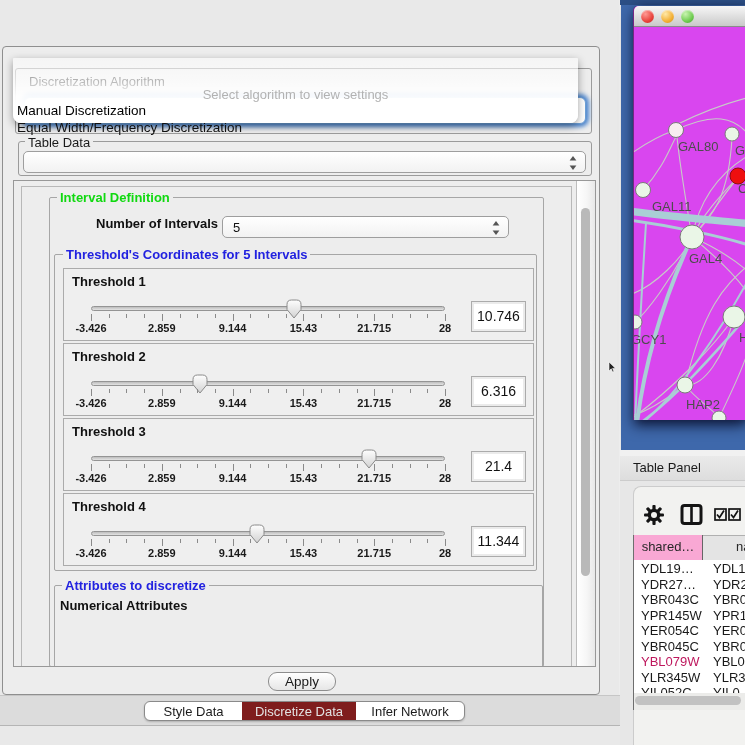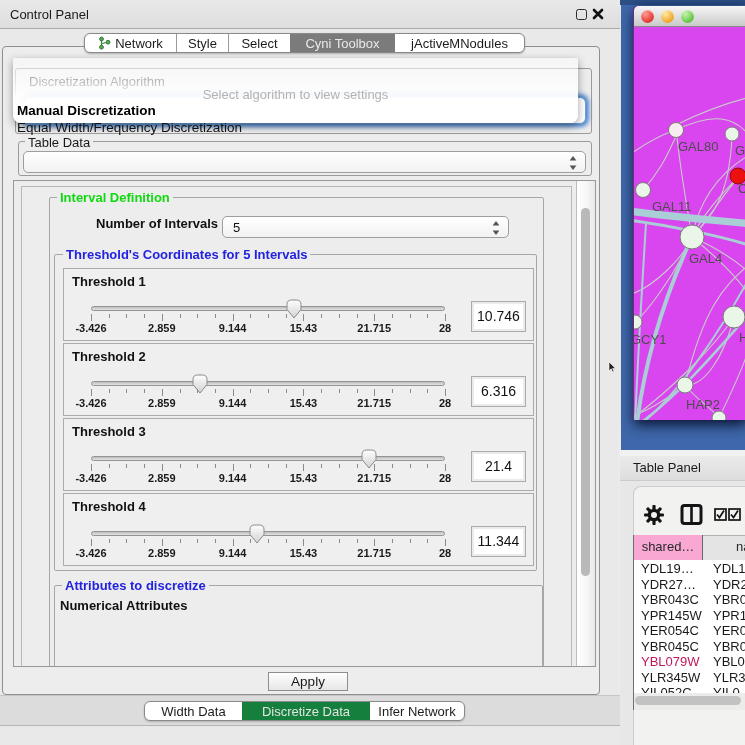--- a/index.html
+++ b/index.html
@@ -1,45 +1,23 @@
 <!DOCTYPE html>
 <html><head><meta charset="utf-8"><style>
 *{margin:0;padding:0;box-sizing:border-box}
 body{width:745px;height:745px;position:relative;overflow:hidden;background:#e9e9e9;font-family:"Liberation Sans",sans-serif;-webkit-font-smoothing:antialiased}
 .abs{position:absolute}
 .gbox{position:absolute;border:1px solid #a2a2a2;border-radius:3px}
 </style></head><body>
 
 <div class="abs" id="leftwin" style="left:0;top:0;width:620px;height:745px;background:#e9e9e9;border-right:1px solid #ededed">
 
-  <div class="abs" style="left:0;top:0;width:620px;height:29px;background:linear-gradient(180deg,#e9e9e9,#dedede);border-bottom:1px solid #ababab">
-    <div class="abs" style="left:10px;top:7px;font-size:13px;color:#1a1a1a">Control Panel</div>
-    <div class="abs" style="left:576px;top:9px;width:11px;height:11px;border:1.6px solid #2b2b2b;border-radius:2.5px"></div>
-    <svg class="abs" style="left:592px;top:8px" width="12" height="12" viewBox="0 0 12 12">
-        <path d="M2 2 L10 10 M10 2 L2 10" stroke="#111" stroke-width="2.6" stroke-linecap="round"></path>
-      </svg>
-  </div>
 
   <div class="abs" style="left:2px;top:46px;width:598px;height:649px;background:#ededed;border:1px solid #8f8f8f;border-radius:4px"></div>
 
-  <div class="abs" style="left:84px;top:33px;width:441px;height:20px;background:#fff;border:1px solid #8a8a8a;border-radius:6px;box-shadow:0 1px 2px rgba(0,0,0,0.25);display:flex;font-size:13px;color:#1b1b1b;overflow:hidden">
-    <div style="width:92px;display:flex;align-items:center;justify-content:center;border-right:1px solid #9a9a9a;gap:4px">
-      <svg width="13" height="14" viewBox="0 0 13 14">
-          <path d="M3.5 4.5 L3.5 10 M3.5 7.5 C 6 7.5, 7 6.8, 8.3 6.5" stroke="#37803a" stroke-width="1.1" fill="none"></path>
-          <circle cx="3.5" cy="3" r="1.9" fill="#55b055" stroke="#2c6b2e" stroke-width="0.9"></circle>
-          <circle cx="10" cy="6.2" r="1.9" fill="#55b055" stroke="#2c6b2e" stroke-width="0.9"></circle>
-          <circle cx="3.5" cy="11.2" r="1.9" fill="#55b055" stroke="#2c6b2e" stroke-width="0.9"></circle>
-        </svg>
-      <span>Network</span>
-      </div>
-    <div style="width:52px;display:flex;align-items:center;justify-content:center;border-right:1px solid #9a9a9a">Style</div>
-    <div style="width:61px;display:flex;align-items:center;justify-content:center">Select</div>
-    <div style="width:105px;display:flex;align-items:center;justify-content:center;background:#7b7b7b;color:#e9e9e9">Cyni Toolbox</div>
-    <div style="flex:1;display:flex;align-items:center;justify-content:center">jActiveMNodules</div>
-  </div>
 
   <div class="gbox" style="left:15px;top:68px;width:577px;height:66px;border-color:#9b9b9b"></div>
 
   <div class="abs" style="left:24px;top:97px;width:562px;height:27px;background:#fff;border:1.5px solid #6c9fd6;border-radius:6px;box-shadow:0 0 4px 2.5px rgba(70,130,205,0.95)"></div>
 
   <div class="gbox" style="left:18px;top:141px;width:574px;height:35px;border-color:#9b9b9b"></div>
   <div class="abs" style="left:25px;top:135px;background:#ededed;padding:0 3px;font-size:13px;color:#1a1a1a">Table Data</div>
   <div class="abs" style="left:23px;top:151px;width:563px;height:22px;background:linear-gradient(180deg,#ffffff,#f2f2f2);border:1px solid #9e9e9e;border-radius:5px">
     <svg class="abs" style="right:8px;top:4px" width="8" height="14" viewBox="0 0 8 14">
         <path d="M4 0 L7.4 4.6 L0.6 4.6 Z" fill="#555"></path>
@@ -230,40 +208,40 @@
     <div class="abs" style="left:457px;top:345px;width:55px;height:31px;background:#fff;border:1px solid #ababab;box-shadow:inset 0 0 0 2px #ebebeb;font-size:14px;color:#111;text-align:center;line-height:29px">11.344</div>
 
     <div class="abs" style="left:40px;top:404px;width:489px;height:120px;border:1px solid #a6a6a6;border-radius:2px"></div>
     <div class="abs" style="left:48px;top:397px;background:#ededed;padding:0 3px;font-size:13px;font-weight:bold;color:#2222e0">Attributes to discretize</div>
     <div class="abs" style="left:46px;top:417px;font-size:13px;font-weight:bold;color:#111">Numerical Attributes</div>
 
     <div class="abs" style="left:562px;top:0;width:19px;height:485px;background:linear-gradient(90deg,#ffffff,#f6f6f6 55%,#e8e8e8);border-left:1px solid #bdbdbd"></div>
     <div class="abs" style="left:567px;top:27px;width:9px;height:368px;background:#b9b9b9;border-radius:4.5px"></div>
 </div>
 
-  <div class="abs" style="left:268px;top:672px;width:80px;height:19px;background:linear-gradient(180deg,#ffffff,#e6e6e6);border:1px solid #8d8d8d;border-radius:0;font-size:13.5px;color:#1a1a1a;text-align:center;line-height:17px">Apply</div>
+  <div class="abs" style="left:268px;top:672px;width:68px;height:19px;background:linear-gradient(180deg,#ffffff,#e6e6e6);border:1px solid #8d8d8d;border-radius:9px;font-size:13.5px;color:#1a1a1a;text-align:center;line-height:17px">Apply</div>
 
   <div class="abs" style="left:0;top:695px;width:620px;height:31px;background:#dcdcdc;border-top:1px solid #c6c6c6;border-bottom:1px solid #b5b5b5"></div>
   <div class="abs" style="left:0;top:727px;width:620px;height:18px;background:#e9e9e9"></div>
 
   <div class="abs" style="left:144px;top:701px;width:321px;height:20px;background:#fff;border:1px solid #8a8a8a;border-radius:6px;box-shadow:0 1px 2px rgba(0,0,0,0.2);display:flex;font-size:13px;color:#1b1b1b;overflow:hidden">
-    <div style="width:97px;display:flex;align-items:center;justify-content:center">Width Data</div>
-    <div style="width:128px;display:flex;align-items:center;justify-content:center;background:#15803d;color:#e3e3e3">Discretize Data</div>
+    <div style="width:97px;display:flex;align-items:center;justify-content:center">Style Data</div>
+    <div style="width:114px;display:flex;align-items:center;justify-content:center;background:#7f1d1d;color:#e3e3e3">Discretize Data</div>
     <div style="flex:1;display:flex;align-items:center;justify-content:center">Infer Network</div>
   </div>
 
   <svg class="abs" style="left:608px;top:362px" width="8" height="11" viewBox="0 0 8 11">
       <path d="M1 0 L1 9 L3.2 6.8 L4.6 10 L6 9.4 L4.6 6.4 L7.4 6.2 Z" fill="#222" stroke="#fff" stroke-width="0.6"></path>
     </svg>
 
   <div class="abs" style="left:29px;top:74px;font-size:13px;color:#000">Discretization Algorithm</div>
 
   <div class="abs" style="left:13px;top:58px;width:565px;height:65px;background:linear-gradient(180deg,rgba(255,255,255,0.45),rgba(255,255,255,0.7) 22px,rgba(255,255,255,0.95) 38px,#ffffff 50px);border-radius:1px 1px 8px 8px;box-shadow:0 3px 8px rgba(0,0,0,0.38)">
     <div class="abs" style="left:0;top:29px;width:565px;text-align:center;font-size:13px;color:#b2b2b2">Select algorithm to view settings</div>
-    <div class="abs" style="left:4px;top:45px;font-size:13.5px;font-weight:bold;color:#000">Manual Discretization</div>
+    <div class="abs" style="left:4px;top:45px;font-size:13.5px;font-weight:normal;color:#000">Manual Discretization</div>
     <div class="abs" style="left:4px;top:62px;font-size:13.5px;color:#111">Equal Width/Frequency Discretization</div>
   </div>
 
 </div>
 
 <div class="abs" id="rightside" style="left:620px;top:0;width:125px;height:745px;background:#e7e7e7">
   <div class="abs" style="left:0;top:450px;width:125px;height:6px;background:#f1f1f1"></div>
     <div class="abs" style="left:1px;top:0;width:124px;height:450px;background:#3e68ab"></div>
   <div class="abs" style="left:0;top:0;width:125px;height:5px;background:#2c4f86"></div>
 

